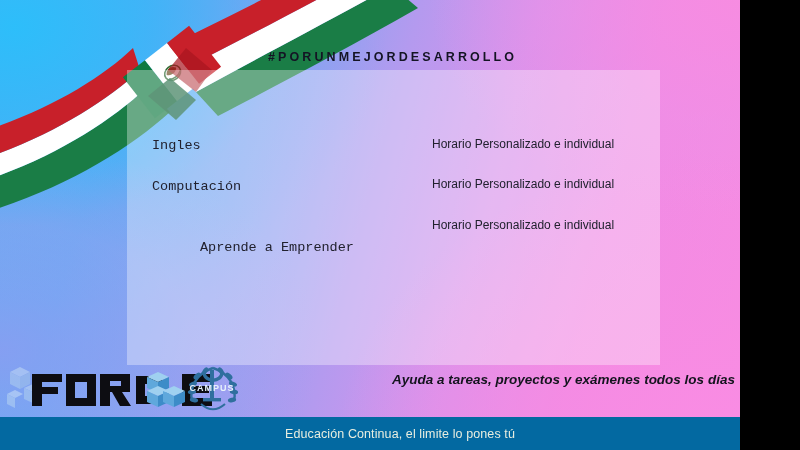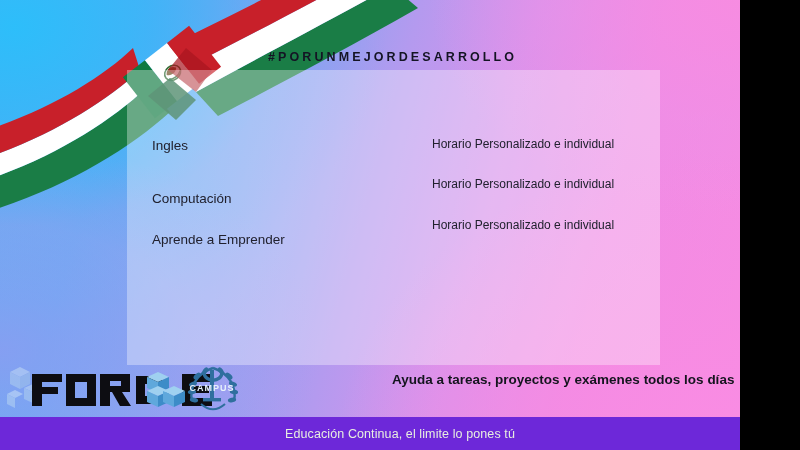--- a/index.html
+++ b/index.html
@@ -66,52 +66,54 @@
   .course-row {
     position:relative;
     height:41px;
   }
   .course-name {
     position:absolute;
     left:0;
     font-size:13.5px;
     color:#21212e;
     white-space:nowrap;
+    font-family:Liberation Mono, monospace;
   }
   .course-sched {
     position:absolute;
     left:280px;
     font-size:12px;
     color:#21212e;
     white-space:nowrap;
   }
   .course-row:nth-child(1) .course-name { top:6px; }
   .course-row:nth-child(1) .course-sched { top:5px; }
-  .course-row:nth-child(2) .course-name { top:18px; }
+  .course-row:nth-child(2) .course-name { top:6px; }
   .course-row:nth-child(2) .course-sched { top:4px; }
-  .course-row:nth-child(3) .course-name { top:18px; }
+  .course-row:nth-child(3) .course-name { top:26px;margin-left:48px; }
   .course-row:nth-child(3) .course-sched { top:4px; }
 
   
   .promo {
     position:absolute;
     left:392px; top:371px;
     font-size:13.5px;
     font-weight:bold;
     color:#14141e;
     line-height:17px;
     white-space:nowrap;
+    font-style:italic;
   }
 
   
   .footer-bar {
     position:absolute;
     left:0; bottom:0;
     width:800px; height:33px;
-    background:#6d28d9;
+    background:#0369a1;
     display:flex; align-items:center; justify-content:center;
   }
   .footer-text {
     font-size:12.5px;
     color:#e8eee0;
     letter-spacing:0.1px;
   }
 
   
   .logo {

